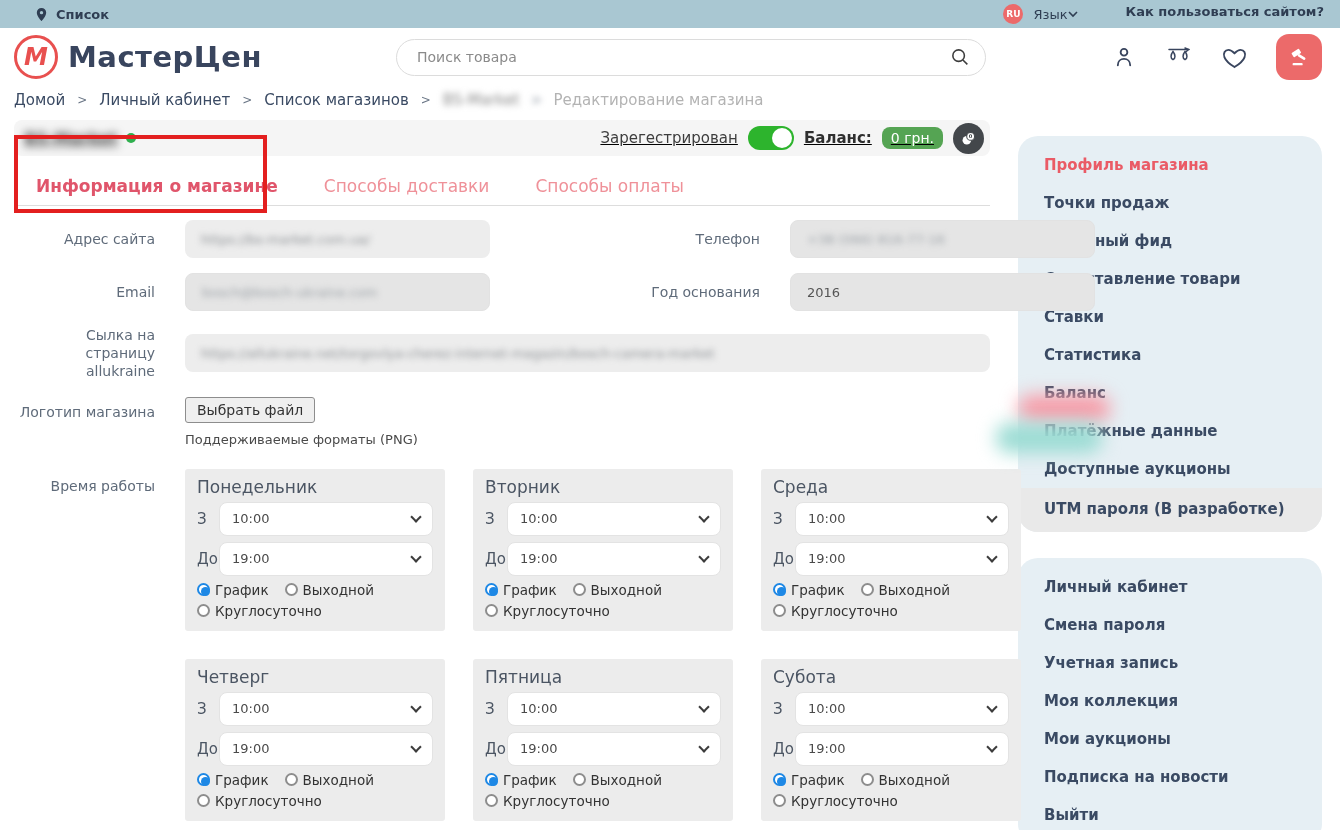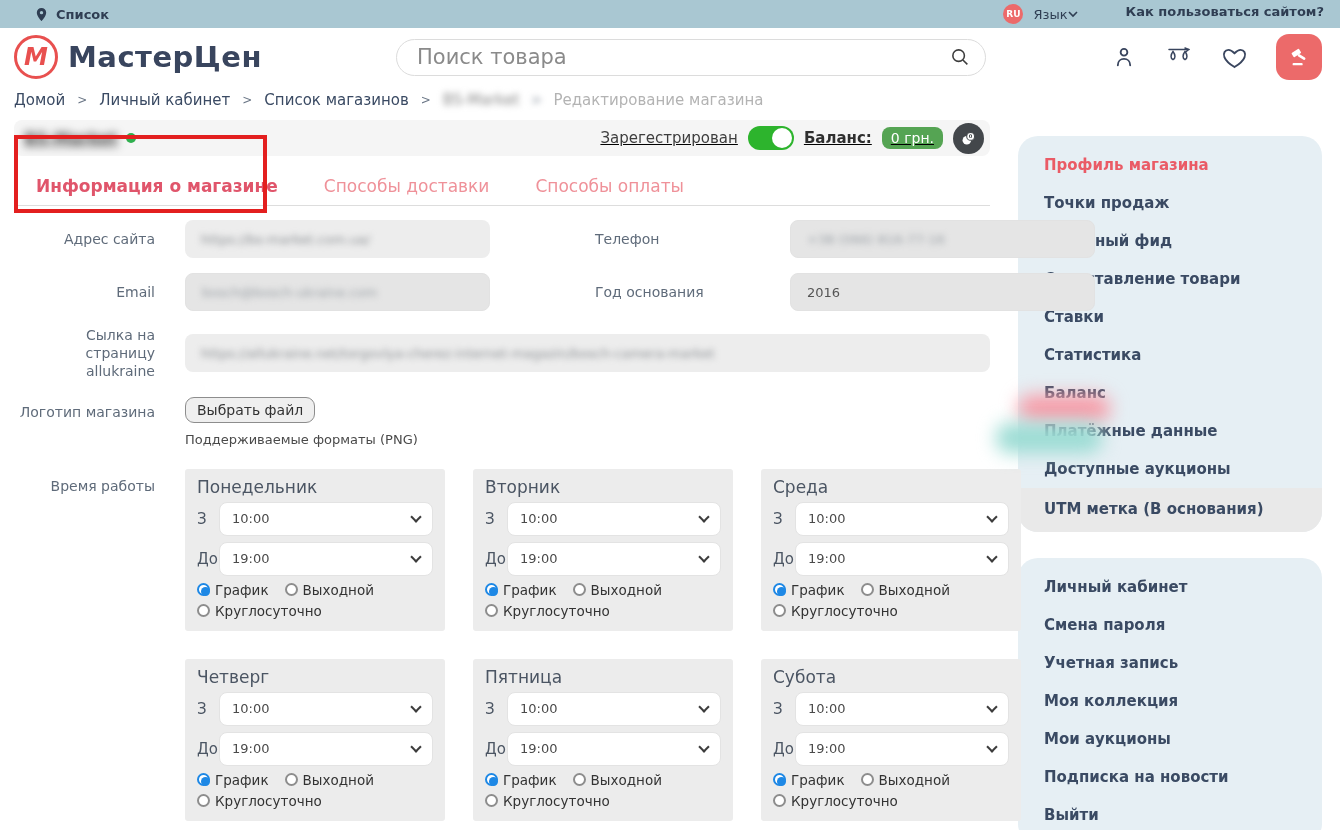--- a/index.html
+++ b/index.html
@@ -20,21 +20,21 @@
 
   
   .header { height:58px; display:flex; align-items:center; padding:0 18px 0 14px; background:#fff; }
   .brand { display:flex; align-items:center; gap:10px; width:382px; }
   .brand-circle { width:44px; height:44px; border:3.5px solid #e8504f; border-radius:50%;
     display:flex; align-items:center; justify-content:center; }
   .brand-initial { color:#e8504f; font-size:24px; font-weight:bold; font-style:italic; line-height:1; }
   .brand-name { font-size:29px; font-weight:bold; color:#39455e; letter-spacing:.5px; }
   .search-wrap { position:relative; width:590px; }
   .search-input { width:100%; height:37px; border:1px solid #dcdcdc; border-radius:19px;
-    padding:0 46px 0 20px; font-size:21px; color:#701a75; outline:none;
+    padding:0 46px 0 20px; font-size:14px; color:#701a75; outline:none;
     font-family:"DejaVu Sans","Liberation Sans",sans-serif; }
   .search-input::placeholder { color:#8a8a8a; }
   .search-icon { position:absolute; right:15px; top:7px; }
   .header-icons { margin-left:auto; display:flex; align-items:center; gap:28px; }
   .icon-btn { display:flex; align-items:center; justify-content:center; cursor:pointer; }
   .auction-btn { width:46px; height:46px; background:#ec6a6a; border-radius:13px;
     display:flex; align-items:center; justify-content:center; }
 
   
   .breadcrumb { height:28px; display:flex; align-items:center; gap:12px;
@@ -76,24 +76,24 @@
 
   
   .form-row { display:flex; align-items:center; }
   .f-label { width:141px; text-align:right; font-size:14px; color:#5f6b7a; line-height:1.3; flex:none; }
   .gap30 { width:30px; flex:none; }
   .inp { height:38px; border-radius:8px; font-size:13px; display:flex; align-items:center; padding:0 16px; }
   .inp-gray { background:#ededed; border:none; color:#8b8f93; }
   .inp-white { background:#e5e5e5; border:1px solid #e2e2e2; color:#555; }
   .w305 { width:305px; flex:none; }
   .w805 { width:805px; flex:none; }
-  .label2 { width:165px; font-size:14px; color:#5f6b7a; flex:none; }
+  .label2 { width:165px; text-align:right; font-size:14px; color:#5f6b7a; flex:none; }
 
   .file-btn { font-size:14px; color:#333; background:#efefef; border:1px solid #8d8d8d;
-    border-radius:9px; padding:4px 11px; cursor:pointer;
+    border-radius:3px; padding:4px 11px; cursor:pointer;
     font-family:"DejaVu Sans","Liberation Sans",sans-serif; }
   .file-hint { font-size:13px; color:#4a4a4a; margin-top:9px; }
   .logo-preview-zone { position:relative; flex:1; height:56px; }
   .blob { position:absolute; border-radius:14px; filter:blur(9px); }
   .blob-pink { left:600px; top:-2px; width:92px; height:27px; background:#f79ca8; }
   .blob-teal { left:578px; top:26px; width:106px; height:30px; background:#9cdcd4; }
 
   
   .hours-row { display:flex; align-items:flex-start; margin-top:16px; }
   .hours-label { padding-top:8px; }
@@ -504,21 +504,21 @@
     <div class="side-card">
       <div class="side-item active">Профиль магазина</div>
       <div class="side-item">Точки продаж</div>
       <div class="side-item">Товарный фид</div>
       <div class="side-item">Сопоставление товари</div>
       <div class="side-item">Ставки</div>
       <div class="side-item">Статистика</div>
       <div class="side-item">Баланс</div>
       <div class="side-item">Платёжные данные</div>
       <div class="side-item">Доступные аукционы</div>
-      <div class="side-item muted">UTM метка (В основания)</div>
+      <div class="side-item muted">UTM пароля (В разработке)</div>
     </div>
     <div class="side-card">
       <div class="side-item">Личный кабинет</div>
       <div class="side-item">Смена пароля</div>
       <div class="side-item">Учетная запись</div>
       <div class="side-item">Моя коллекция</div>
       <div class="side-item">Мои аукционы</div>
       <div class="side-item">Подписка на новости</div>
       <div class="side-item">Выйти</div>
     </div>

